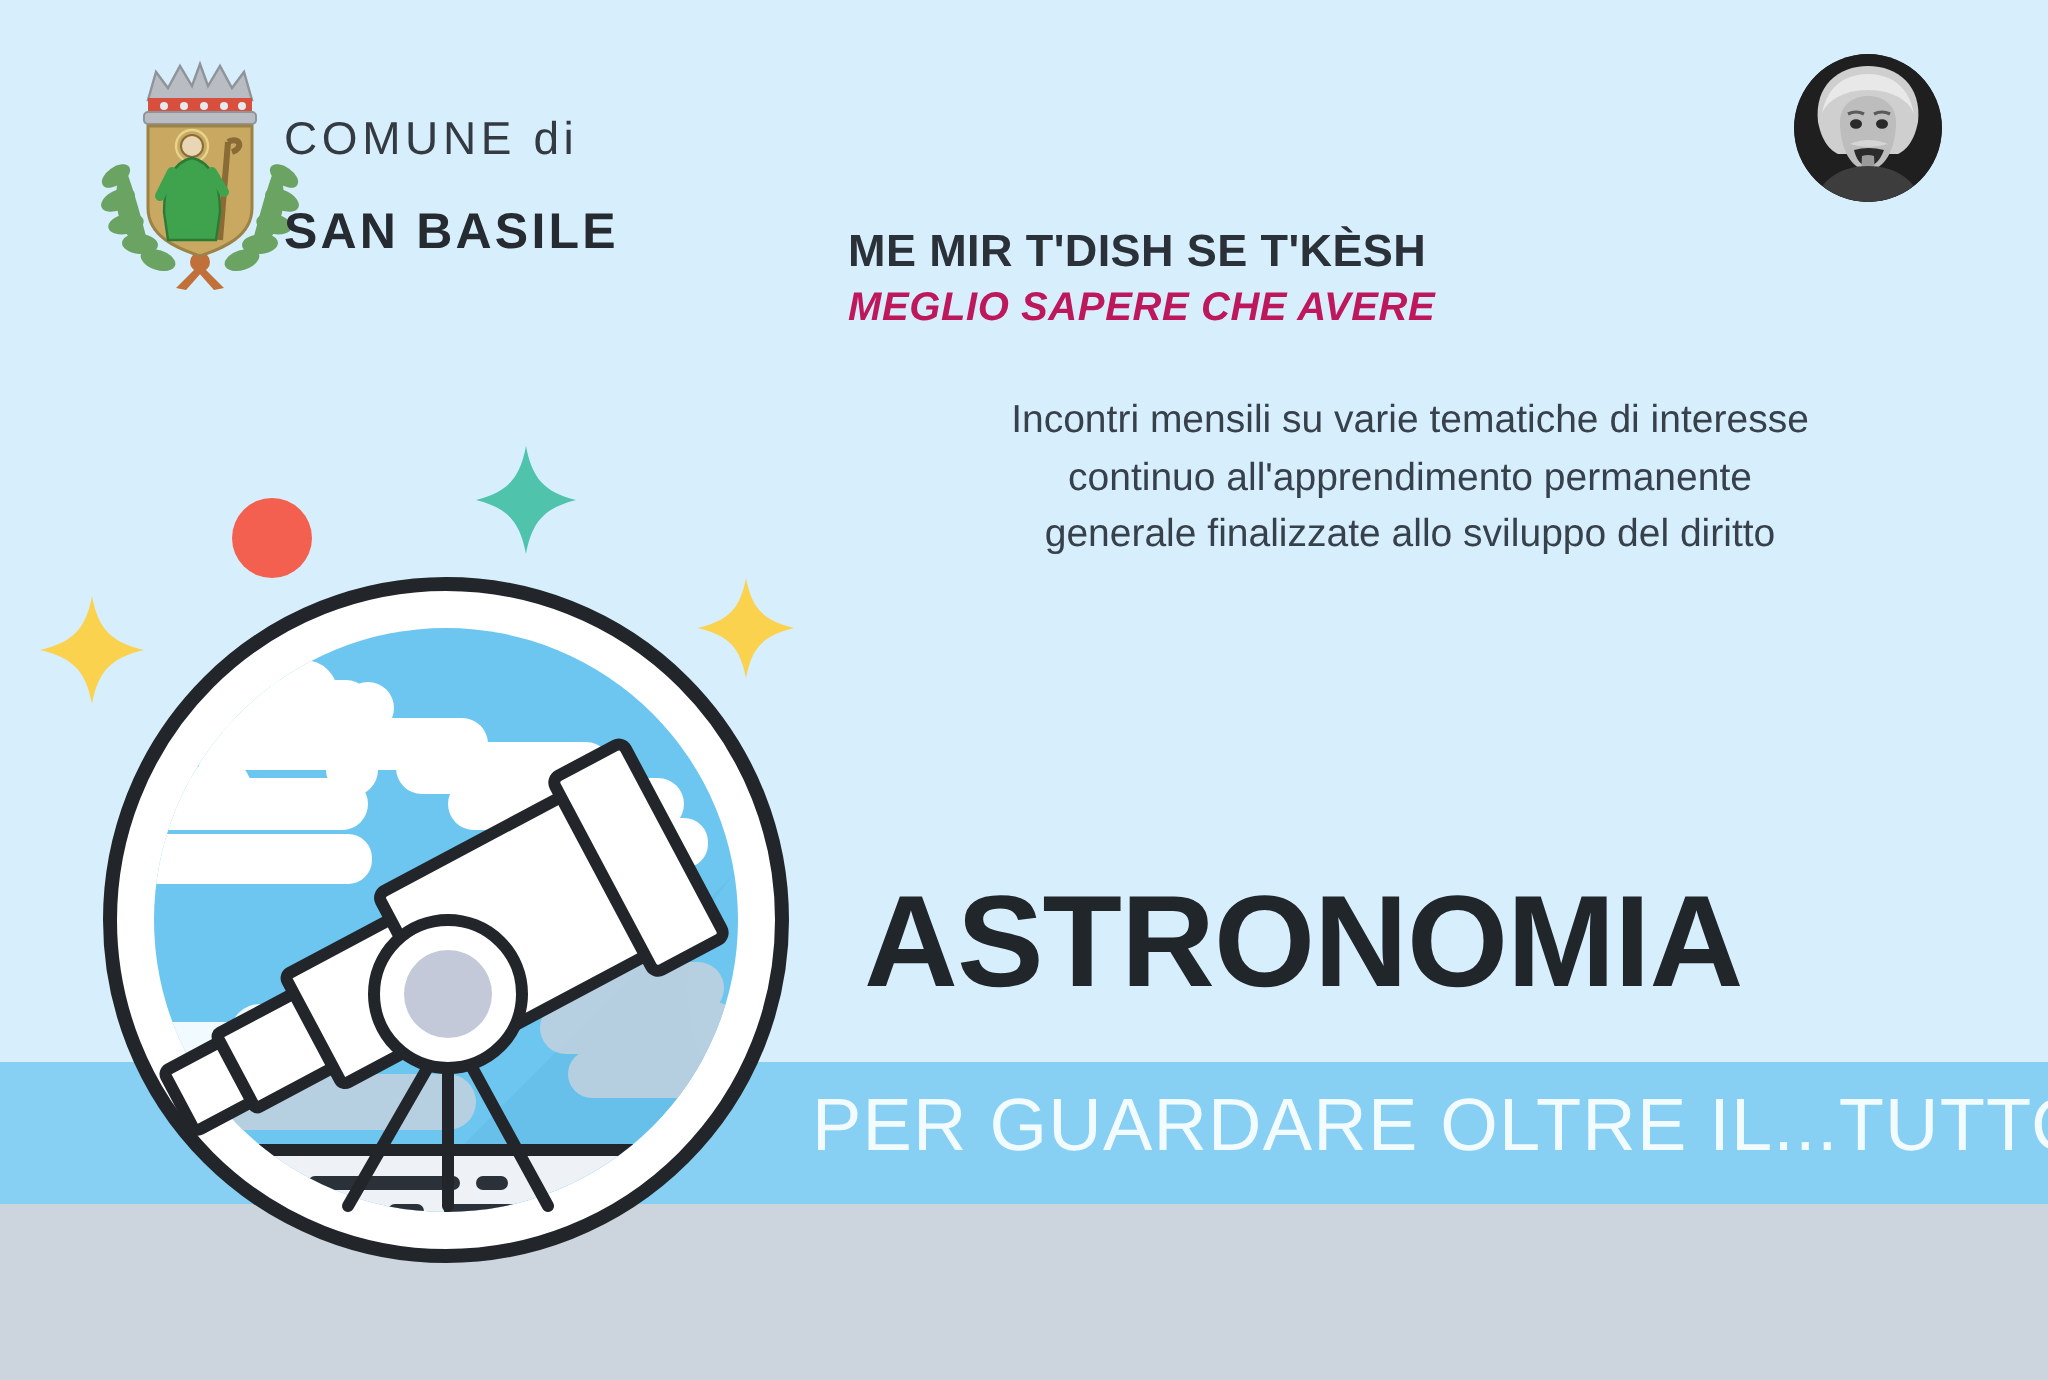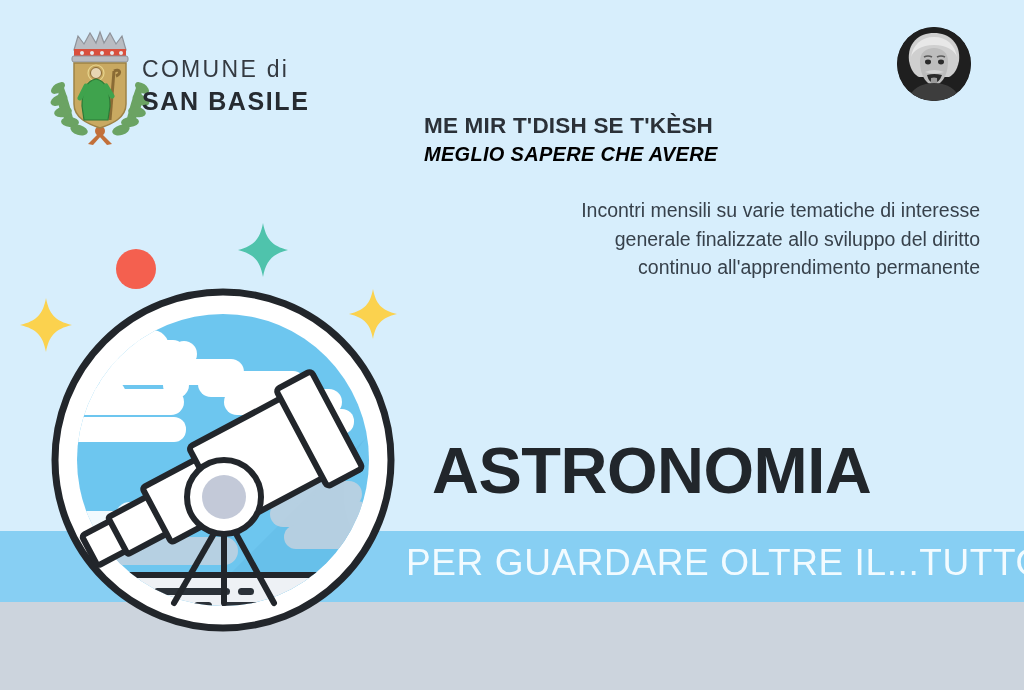--- a/index.html
+++ b/index.html
@@ -31,46 +31,46 @@
 
   .comune-text{
     position:absolute;left:142px;top:57px;
     color:#2b3138;line-height:1.12;
   }
   .comune-line1{
     font-size:23px;letter-spacing:2.3px;font-weight:400;color:#343a41;
   }
   .comune-line2{
     font-size:25px;letter-spacing:1.6px;font-weight:700;color:#262b31;
-    margin-top:4px;
+    margin-top:19px;
   }
 
   
   .einstein{
     position:absolute;left:897px;top:27px;width:74px;height:74px;
     border-radius:50%;overflow:hidden;background:#2b2b2b;
   }
   .einstein svg{display:block;width:74px;height:74px;}
 
   
   .slogan{
     position:absolute;left:424px;top:113px;width:556px;text-align:left;
   }
   .slogan-al{
     font-size:22.5px;font-weight:700;letter-spacing:0.2px;color:#2b3138;
     white-space:nowrap;
   }
   .slogan-it{
     font-size:20px;font-weight:700;font-style:italic;letter-spacing:0.3px;
-    color:#000000;margin-top:4px;white-space:nowrap;
+    color:#be185d;margin-top:4px;white-space:nowrap;
   }
 
   
   .blurb{
-    position:absolute;left:430px;top:196px;width:550px;text-align:right;
+    position:absolute;left:430px;top:196px;width:550px;text-align:center;
     font-size:19.5px;line-height:1.47;color:#37414b;font-weight:400;
   }
 
   
   .title{
     position:absolute;left:432px;top:438px;
     font-size:65px;font-weight:700;letter-spacing:-0.5px;color:#21262b;
     line-height:1;white-space:nowrap;
   }
   .subtitle{
@@ -305,20 +305,20 @@
     </svg>
   </div>
 
   <div class="slogan">
     <div class="slogan-al">ME MIR T'DISH SE T'KÈSH</div>
     <div class="slogan-it">MEGLIO SAPERE CHE AVERE</div>
   </div>
 
   <div class="blurb">
     <div>Incontri mensili su varie tematiche di interesse</div>
+    <div>continuo all'apprendimento permanente</div>
     <div>generale finalizzate allo sviluppo del diritto</div>
-    <div>continuo all'apprendimento permanente</div>
   </div>
 
   <div class="title">ASTRONOMIA</div>
   <div class="subtitle">PER GUARDARE OLTRE IL...TUTTO</div>
 
 </div>
 
 </body></html>

